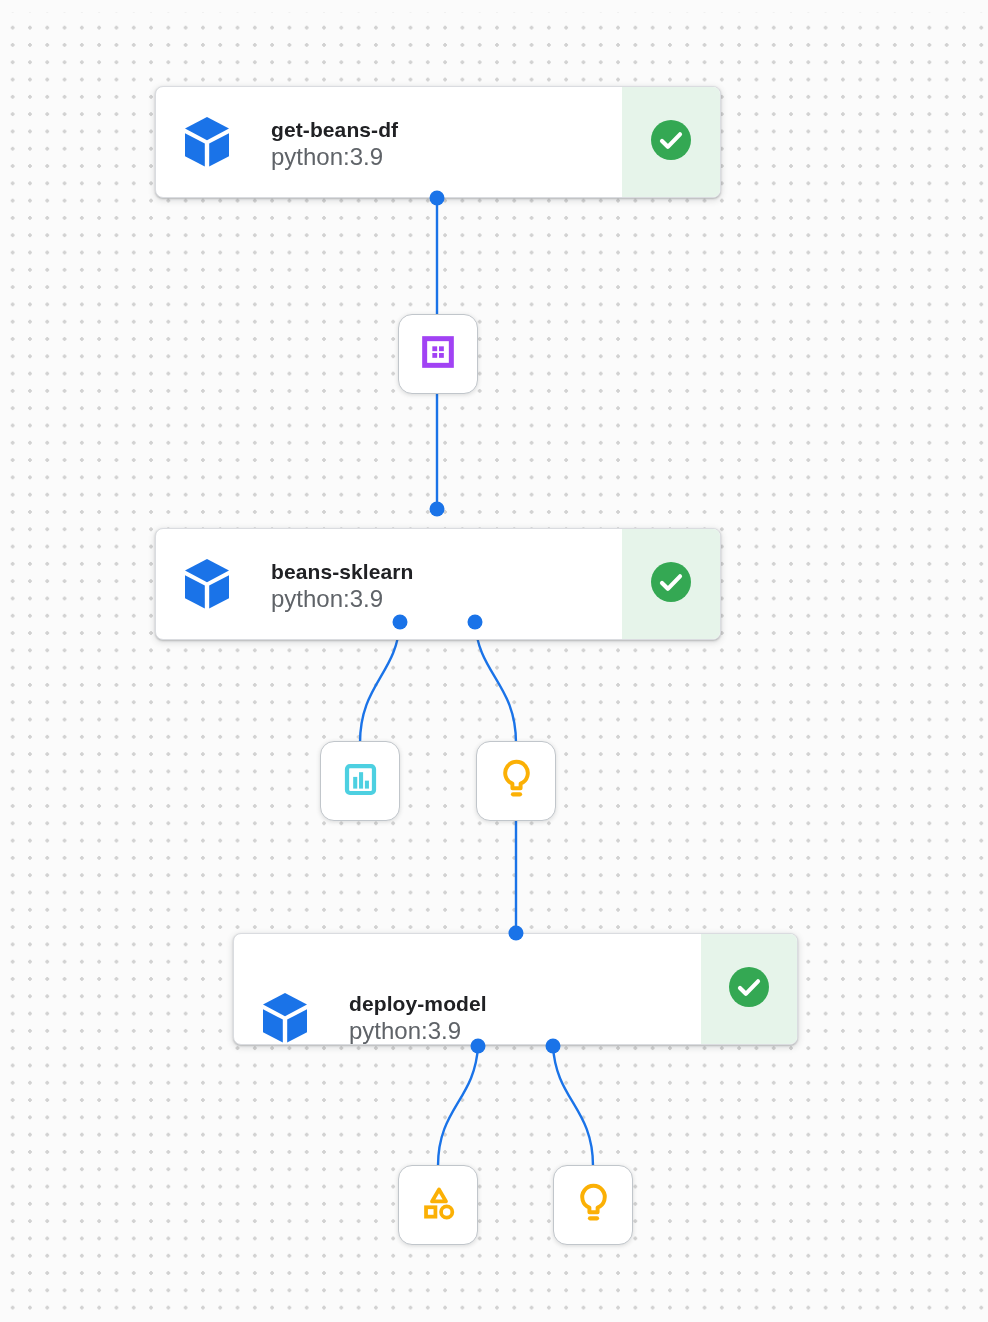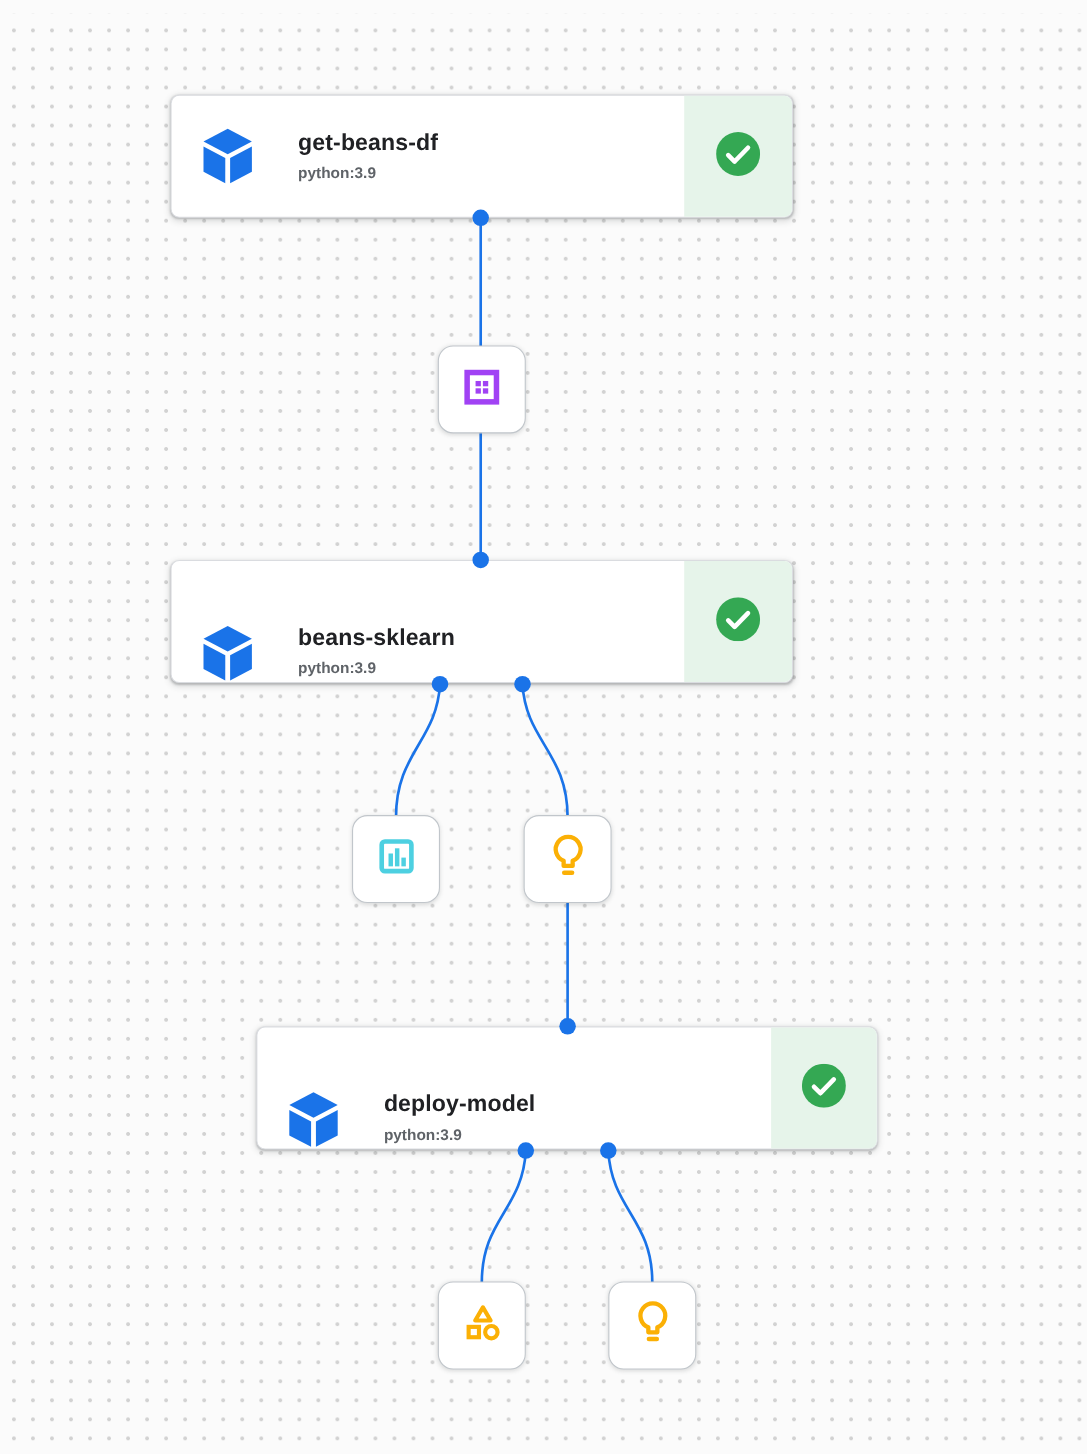--- a/index.html
+++ b/index.html
@@ -56,24 +56,23 @@
     flex-direction: column;
   }
   .node-title {
     font-size: 21px;
     font-weight: 700;
     color: #202124;
     line-height: 29px;
     letter-spacing: 0.1px;
   }
   .node-subtitle {
-    font-size: 14px;
+    font-size: 24px;
     color: #5F6368;
     line-height: 26px;
-    font-weight: bold;
   }
   .status-panel {
     position: absolute;
     top: 0; right: 0; bottom: 0;
     background: #E6F4EA;
     border-radius: 0 7px 7px 0;
     display: flex;
     align-items: center;
     justify-content: center;
   }
@@ -139,21 +138,21 @@
       <svg viewBox="0 0 24 24" width="40" height="40">
         <rect x="4" y="4" width="16" height="16" fill="none" stroke="#A142F4" stroke-width="3"></rect>
         <rect x="8.6" y="8.6" width="2.9" height="2.9" fill="#A142F4"></rect>
         <rect x="12.6" y="8.6" width="2.9" height="2.9" fill="#A142F4"></rect>
         <rect x="8.6" y="12.6" width="2.9" height="2.9" fill="#A142F4"></rect>
         <rect x="12.6" y="12.6" width="2.9" height="2.9" fill="#A142F4"></rect>
       </svg>
     </span>
   </div>
 
-  <div class="task-node" style="left:155px; top:497px;align-items:flex-end;">
+  <div class="task-node" style="left:155px; top:516px;">
     <span class="node-icon">
       <svg viewBox="0 0 24 26" width="48" height="52">
         <path d="M12 0.5 L23 6.3 L12 12.1 L1 6.3 Z" fill="#1A73E8"></path>
         <path d="M1 8.6 L10.9 13.8 L10.9 25.3 L1 20.1 Z" fill="#1A73E8"></path>
         <path d="M23 8.6 L13.1 13.8 L13.1 25.3 L23 20.1 Z" fill="#1A73E8"></path>
       </svg>
     </span>
     <span class="node-text">
       <span class="node-title">beans-sklearn</span>
       <span class="node-subtitle">python:3.9</span>

